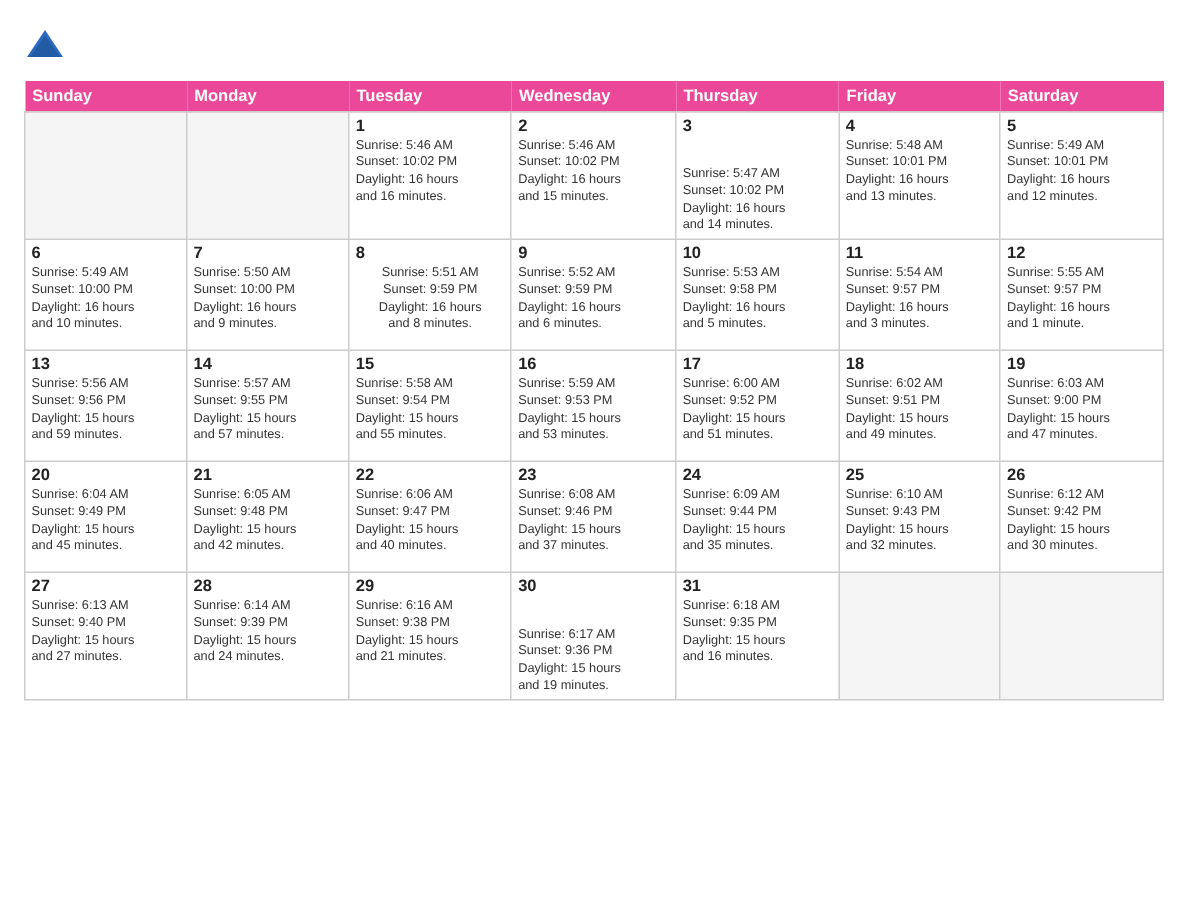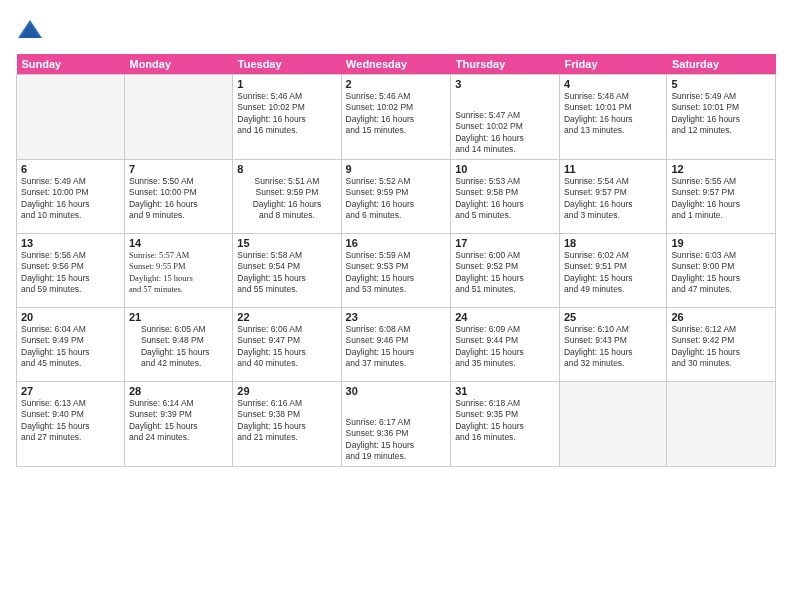--- a/index.html
+++ b/index.html
@@ -207,21 +207,21 @@
         <tr>
           <td>
             <span class="day-number">13</span>
             <div class="day-info" style="white-space: pre-line;">Sunrise: 5:56 AM
 Sunset: 9:56 PM
 Daylight: 15 hours
 and 59 minutes.</div>
           </td>
           <td>
             <span class="day-number">14</span>
-            <div class="day-info" style="white-space: pre-line; font-family: Liberation Serif, serif;">Sunrise: 5:57 AM
+            <div class="day-info" style="white-space: pre-line;">Sunrise: 5:57 AM
 Sunset: 9:55 PM
 Daylight: 15 hours
 and 57 minutes.</div>
           </td>
           <td>
             <span class="day-number">15</span>
             <div class="day-info" style="white-space: pre-line;">Sunrise: 5:58 AM
 Sunset: 9:54 PM
 Daylight: 15 hours
 and 55 minutes.</div>
@@ -258,21 +258,21 @@
         <tr>
           <td>
             <span class="day-number">20</span>
             <div class="day-info" style="white-space: pre-line;">Sunrise: 6:04 AM
 Sunset: 9:49 PM
 Daylight: 15 hours
 and 45 minutes.</div>
           </td>
           <td>
             <span class="day-number">21</span>
-            <div class="day-info" style="white-space: pre-line; margin-left: 12px;">Sunrise: 6:05 AM
+            <div class="day-info" style="white-space: pre-line;">Sunrise: 6:05 AM
 Sunset: 9:48 PM
 Daylight: 15 hours
 and 42 minutes.</div>
           </td>
           <td>
             <span class="day-number">22</span>
             <div class="day-info" style="white-space: pre-line;">Sunrise: 6:06 AM
 Sunset: 9:47 PM
 Daylight: 15 hours
 and 40 minutes.</div>

